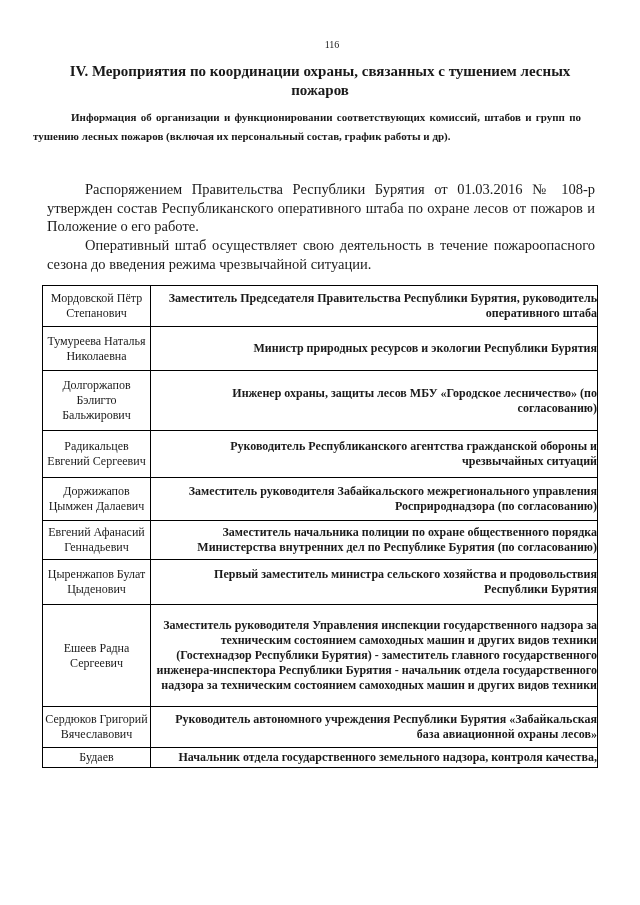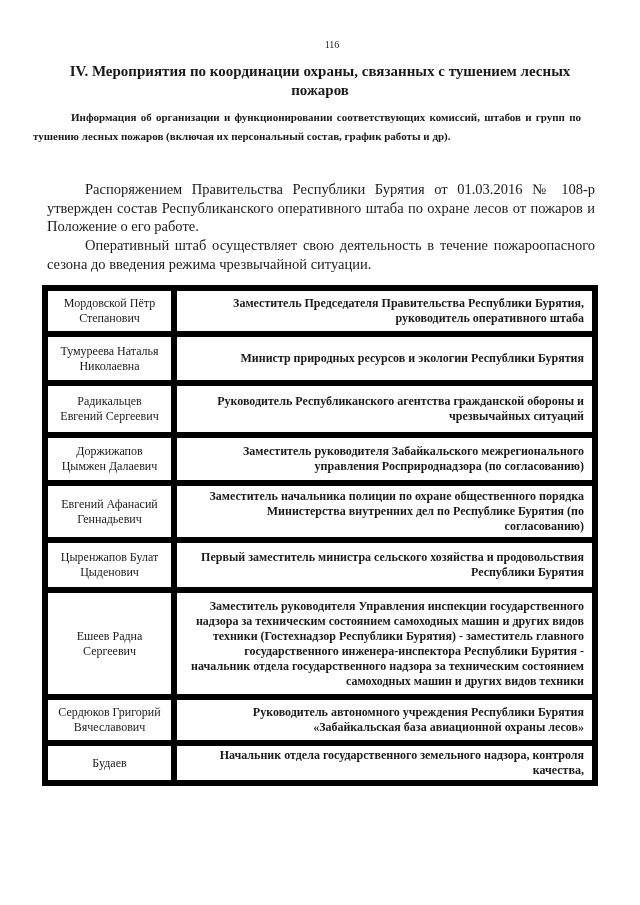--- a/index.html
+++ b/index.html
@@ -27,21 +27,21 @@
       font-size: 14.5px; line-height: 18.5px; text-align: justify;
       text-indent: 38px; margin: 0;
     }
     .para-1 { top: 180px; }
     .para-2 { top: 236px; }
     table.staff {
       position: absolute; top: 285px; left: 42px; width: 556px;
       border-collapse: collapse; font-size: 12px; line-height: 15px;
     }
     table.staff td {
-      border: 6px solid #000000; vertical-align: middle; padding: 3px 8px;
+      border: 1px solid #000000; vertical-align: middle; padding: 3px 0;
     }
     table.staff td.name { width: 107px; text-align: center; }
     table.staff td.role { text-align: right; font-weight: bold; }
     tr.h40 td { height: 34px; }
     tr.h43 td { height: 37px; }
     tr.h59 td { height: 53px; }
     tr.h46 td { height: 40px; }
     tr.h42 td { height: 36px; }
     tr.h38 td { height: 32px; }
     tr.h44 td { height: 38px; }
@@ -63,20 +63,24 @@
 <table class="staff">
   <tbody>
     <tr class="h40">
       <td class="name">Мордовской Пётр Степанович</td>
       <td class="role">Заместитель Председателя Правительства Республики Бурятия, руководитель оперативного штаба</td>
     </tr>
     <tr class="h43">
       <td class="name">Тумуреева Наталья Николаевна</td>
       <td class="role">Министр природных ресурсов и экологии Республики Бурятия</td>
     </tr>
+    <tr class="h59">
+      <td class="name">Долгоржапов Бэлигто Бальжирович</td>
+      <td class="role">Инженер охраны, защиты лесов МБУ «Городское лесничество» (по согласованию)</td>
+    </tr>
     <tr class="h46">
       <td class="name">Радикальцев Евгений Сергеевич</td>
       <td class="role">Руководитель Республиканского агентства гражданской обороны и чрезвычайных ситуаций</td>
     </tr>
     <tr class="h42">
       <td class="name">Доржижапов Цымжен Далаевич</td>
       <td class="role">Заместитель руководителя Забайкальского межрегионального управления Росприроднадзора (по согласованию)</td>
     </tr>
     <tr class="h38">
       <td class="name">Евгений Афанасий Геннадьевич</td>

